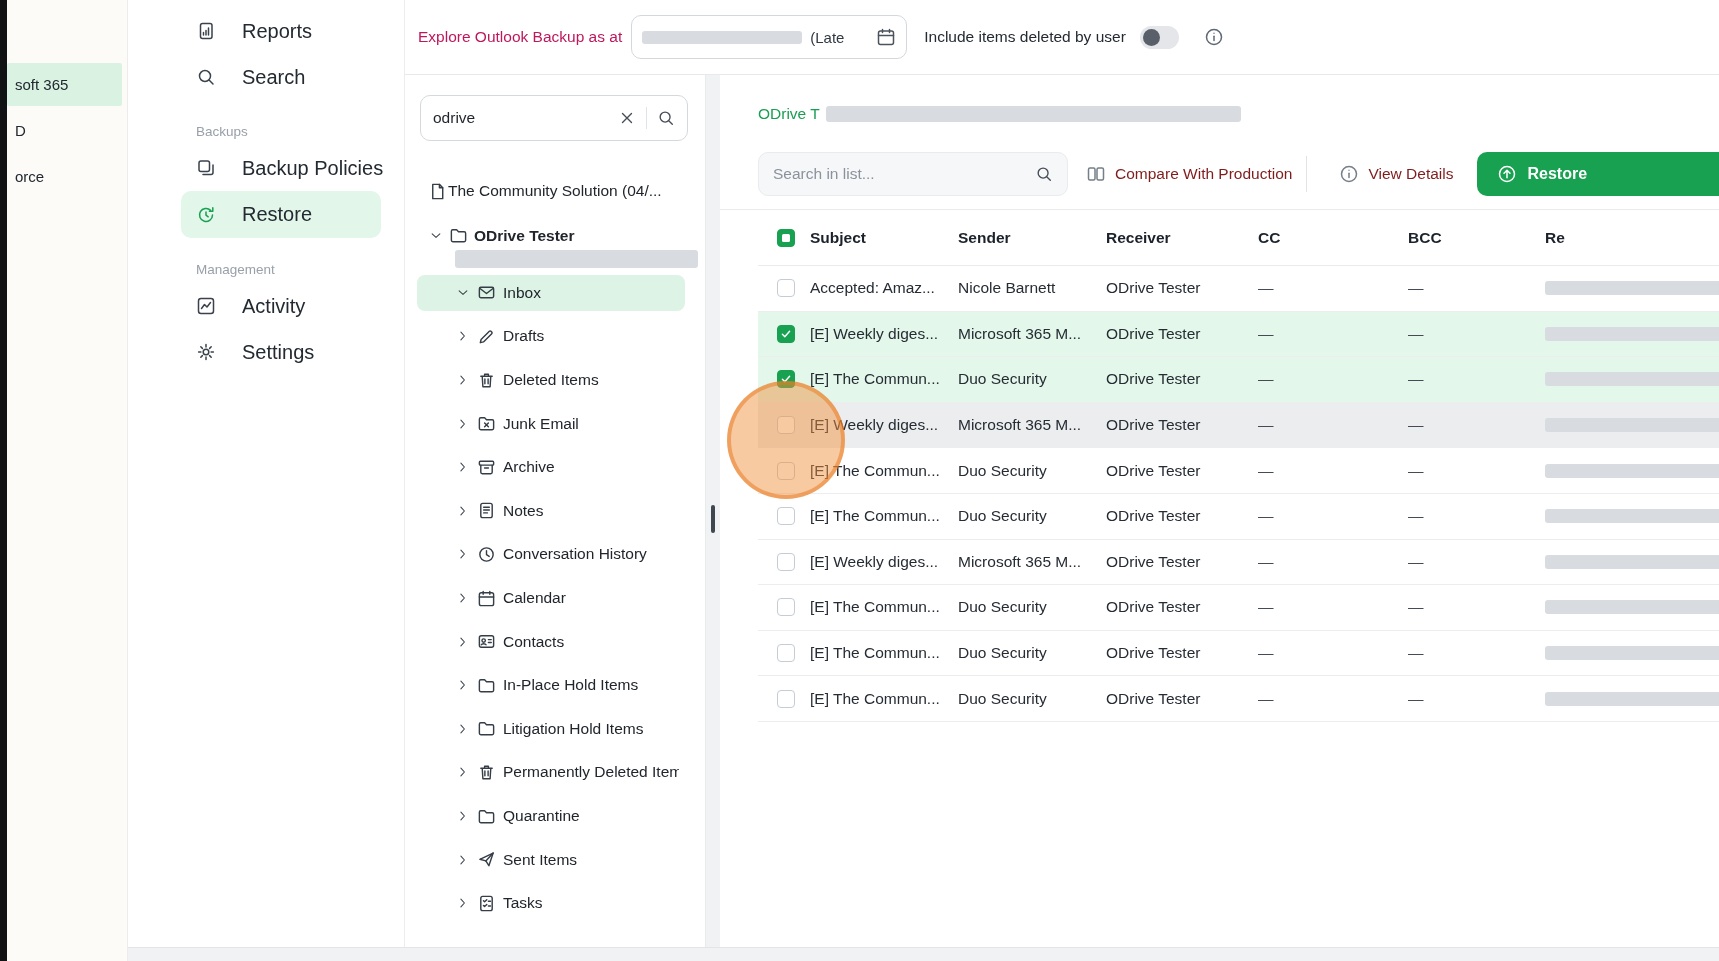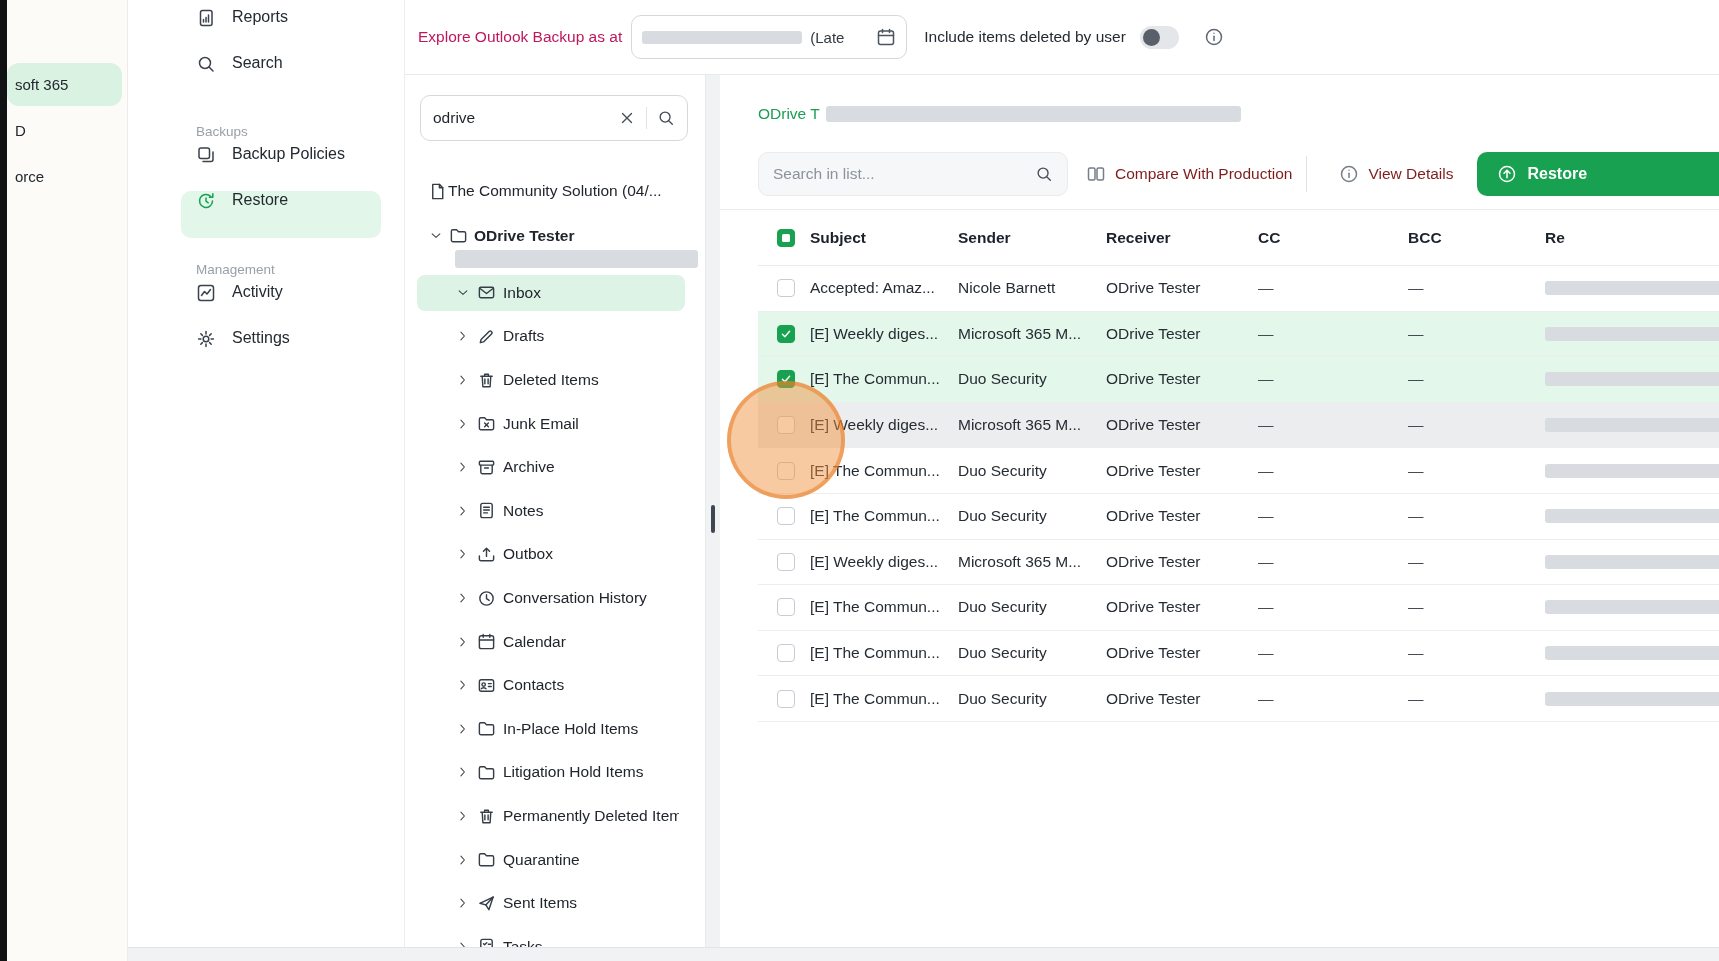--- a/index.html
+++ b/index.html
@@ -6,25 +6,25 @@
   html,body { width:1719px; height:961px; overflow:hidden; }
   body { font-family:"Liberation Sans", sans-serif; background:#fff; color:#232a31; }
   .app { position:relative; width:1719px; height:961px; display:flex; background:#fff; }
 
   
   .edge-strip { width:7px; flex:none; background:#101214; }
 
   
   .rail { width:121px; flex:none; background:#fcfbf7; border-right:1px solid #ececea; padding-top:63px; font-size:15px; color:#222830; overflow:hidden; }
   .rail-item { height:43px; display:flex; align-items:center; padding-left:8px; margin-bottom:3px; cursor:pointer; white-space:nowrap; }
-  .rail-item.active { background:#d9f2e2; border-radius:12px; margin-right:5px; }
+  .rail-item.active { background:#d9f2e2; border-radius:2px; margin-right:5px; }
 
   
   .nav { width:277px; flex:none; background:#fff; border-right:1px solid #ededee; padding-top:8px; }
-  .nav-item { height:46px; display:flex; align-items:flex-start; gap:16px; padding-left:68px; font-size:16px; color:#232a31; cursor:pointer; }
+  .nav-item { height:46px; display:flex; align-items:center; gap:26px; padding-left:68px; font-size:20px; color:#232a31; cursor:pointer; }
   .nav-item.active { margin-left:53px; margin-right:23px; padding-left:15px; background:#e2f6ea; border-radius:10px; height:47px; }
   .nav-item.active .nicon { color:#18a150; }
   .nav-item.active .nlabel { font-weight:500; }
   .nicon { width:20px; height:20px; color:#3a424c; flex:none; }
   .nicon svg, .ticon svg, .icon20 svg, .icon18 svg, .chev svg, .cb svg { width:100%; height:100%; display:block; }
   .nav-section { padding-left:68px; font-size:13.5px; color:#99a0a9; margin:24px 0 6px; }
 
   
   .main { flex:1; min-width:0; display:flex; flex-direction:column; }
   .topbar { height:75px; flex:none; border-bottom:1px solid #e7e9ea; display:flex; align-items:center; padding-left:13px; }
@@ -332,34 +332,20 @@
                 <span class="tlabel">Notes</span>
               </div>
               <div class="tree-row child">
                 <span class="chev">
                   <svg viewBox="0 0 20 20" fill="none" stroke="currentColor" stroke-width="1.5" stroke-linecap="round" stroke-linejoin="round">
                     <path d="M7 4.5l5 5.5-5 5.5"></path>
                   </svg>
                 </span>
                 <span class="ticon">
                   <svg viewBox="0 0 20 20" fill="none" stroke="currentColor" stroke-width="1.5" stroke-linecap="round" stroke-linejoin="round">
-                    <path d="M2.5 11.5v3.5A1.5 1.5 0 0 0 4 16.5h12a1.5 1.5 0 0 0 1.5-1.5v-3.5"></path>
-                    <path d="M10 12V3.5M6.8 6.7L10 3.5l3.2 3.2"></path>
-                  </svg>
-                </span>
-                <span class="tlabel">Outbox</span>
-              </div>
-              <div class="tree-row child">
-                <span class="chev">
-                  <svg viewBox="0 0 20 20" fill="none" stroke="currentColor" stroke-width="1.5" stroke-linecap="round" stroke-linejoin="round">
-                    <path d="M7 4.5l5 5.5-5 5.5"></path>
-                  </svg>
-                </span>
-                <span class="ticon">
-                  <svg viewBox="0 0 20 20" fill="none" stroke="currentColor" stroke-width="1.5" stroke-linecap="round" stroke-linejoin="round">
                     <circle cx="10" cy="10" r="7"></circle>
                     <path d="M10 6v4.2l2.8 1.8"></path>
                   </svg>
                 </span>
                 <span class="tlabel">Conversation History</span>
               </div>
               <div class="tree-row child">
                 <span class="chev">
                   <svg viewBox="0 0 20 20" fill="none" stroke="currentColor" stroke-width="1.5" stroke-linecap="round" stroke-linejoin="round">
                     <path d="M7 4.5l5 5.5-5 5.5"></path>

